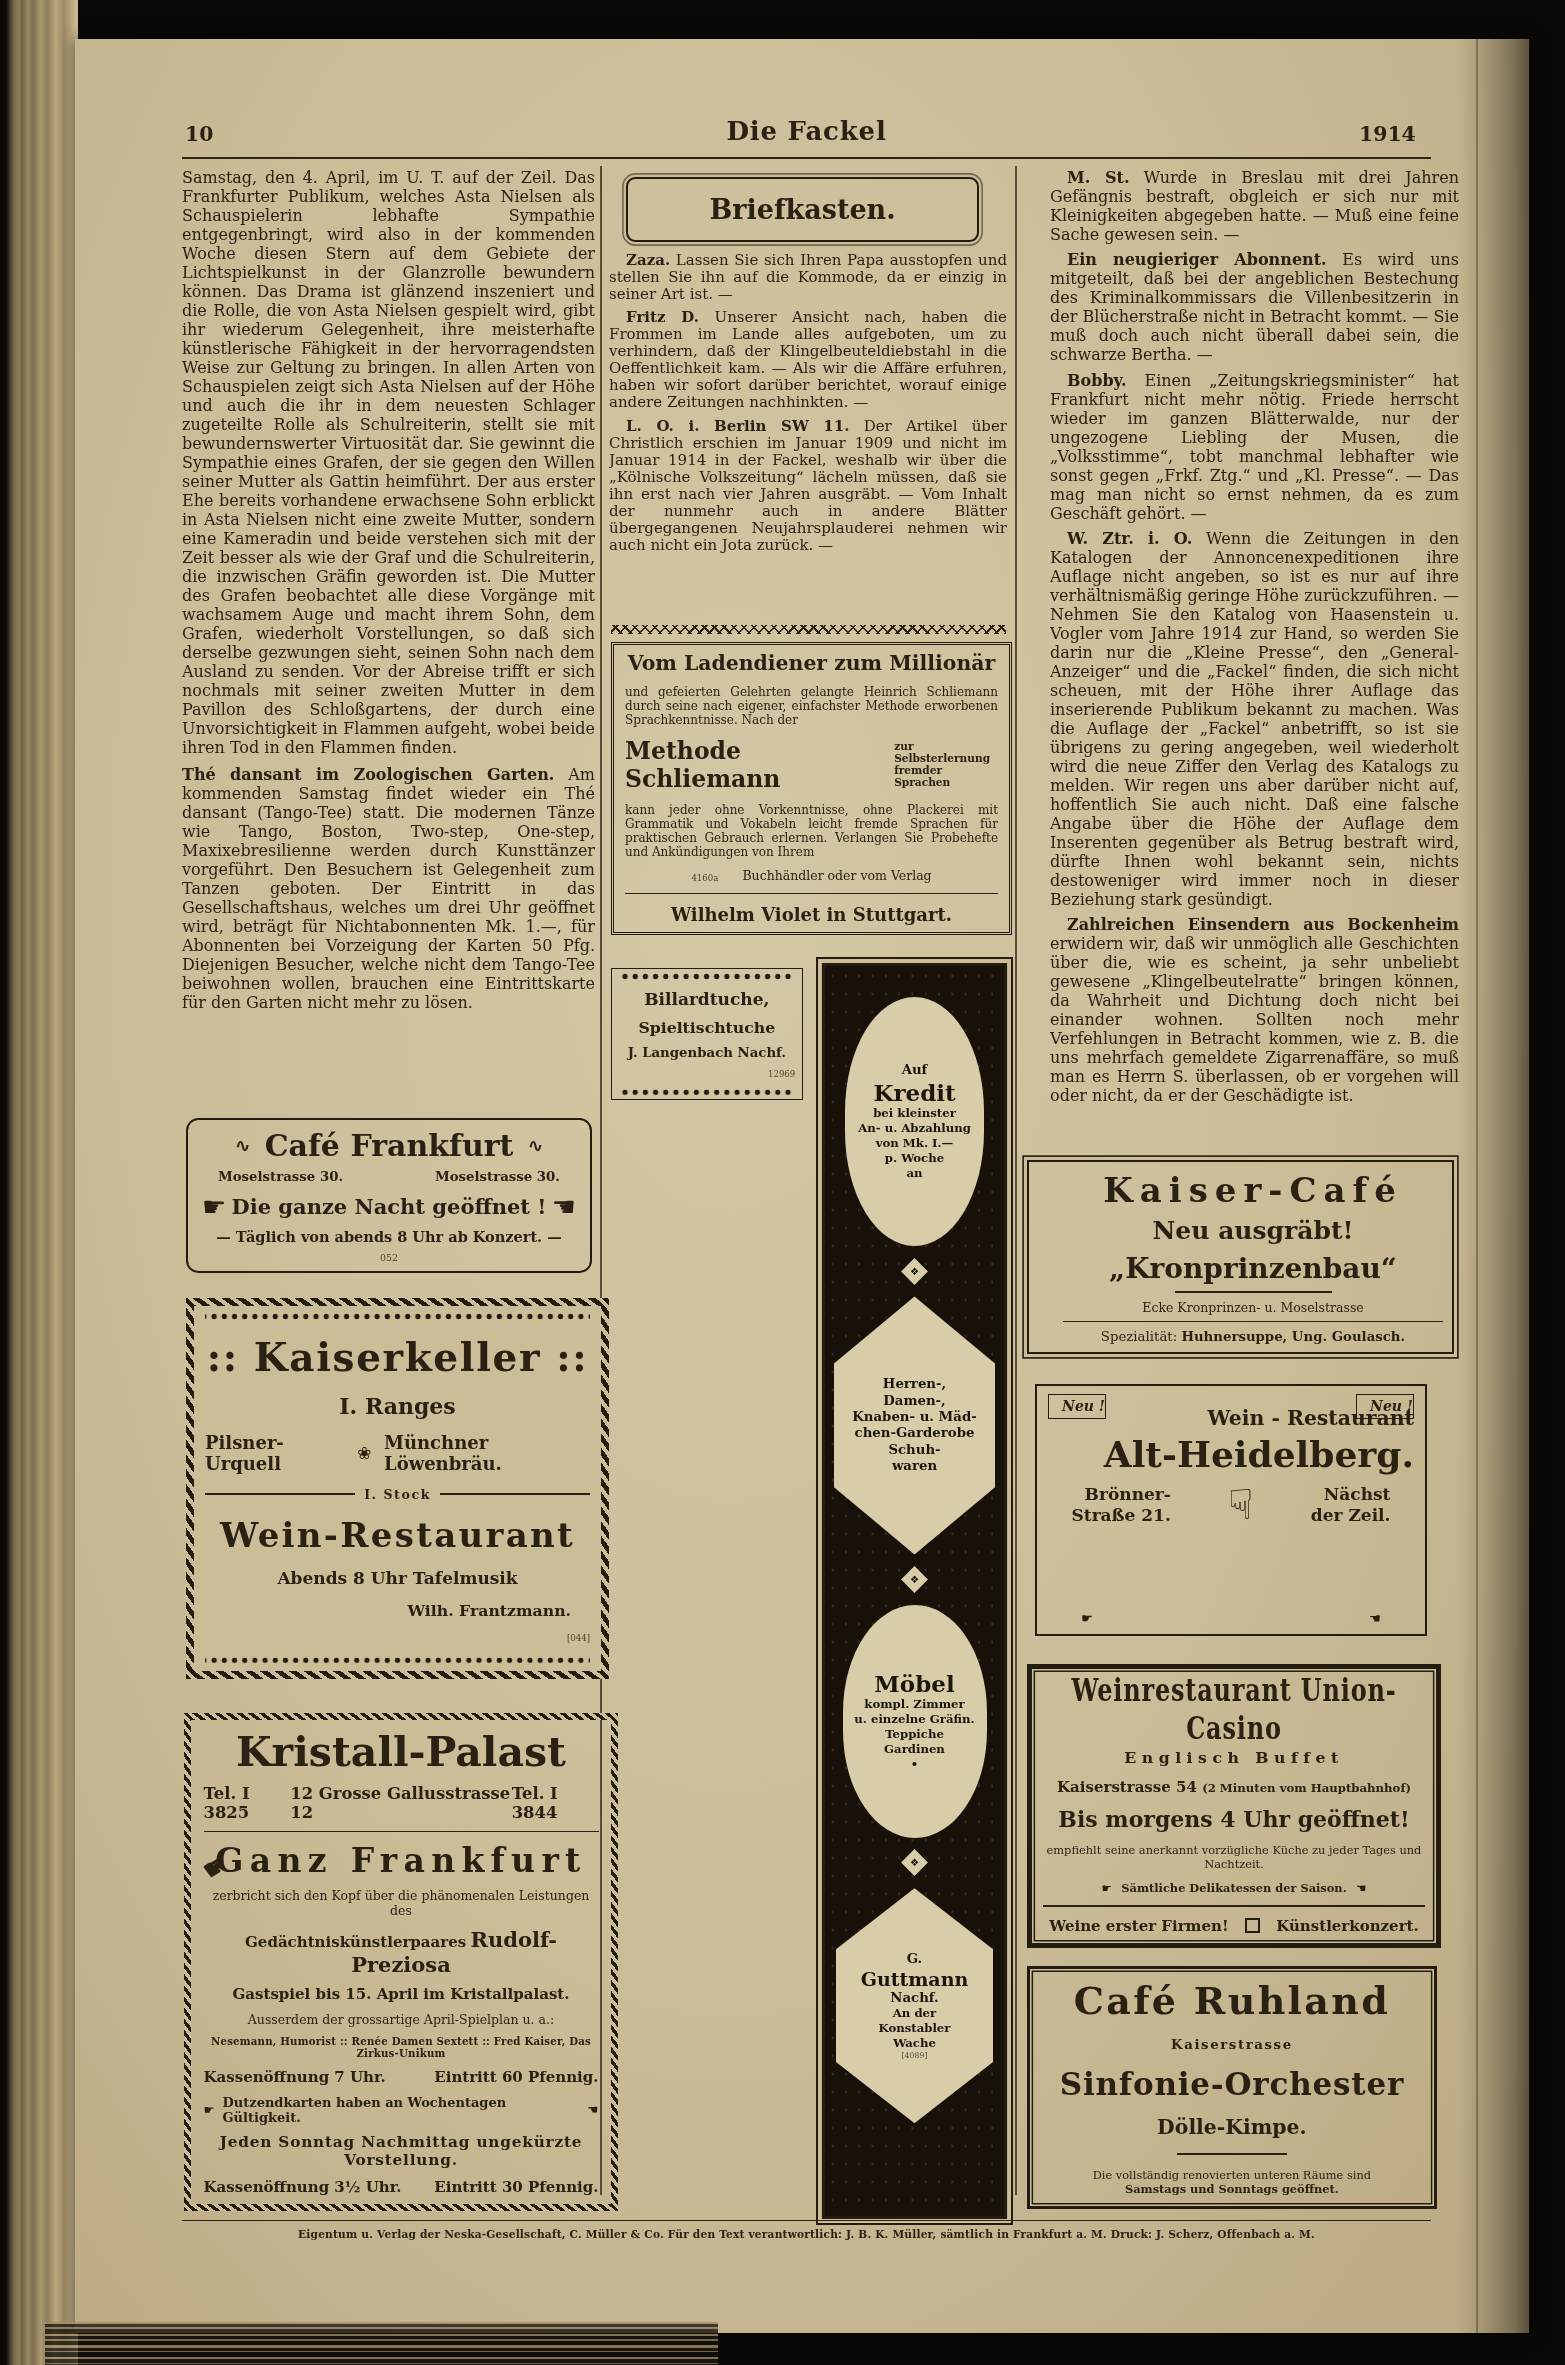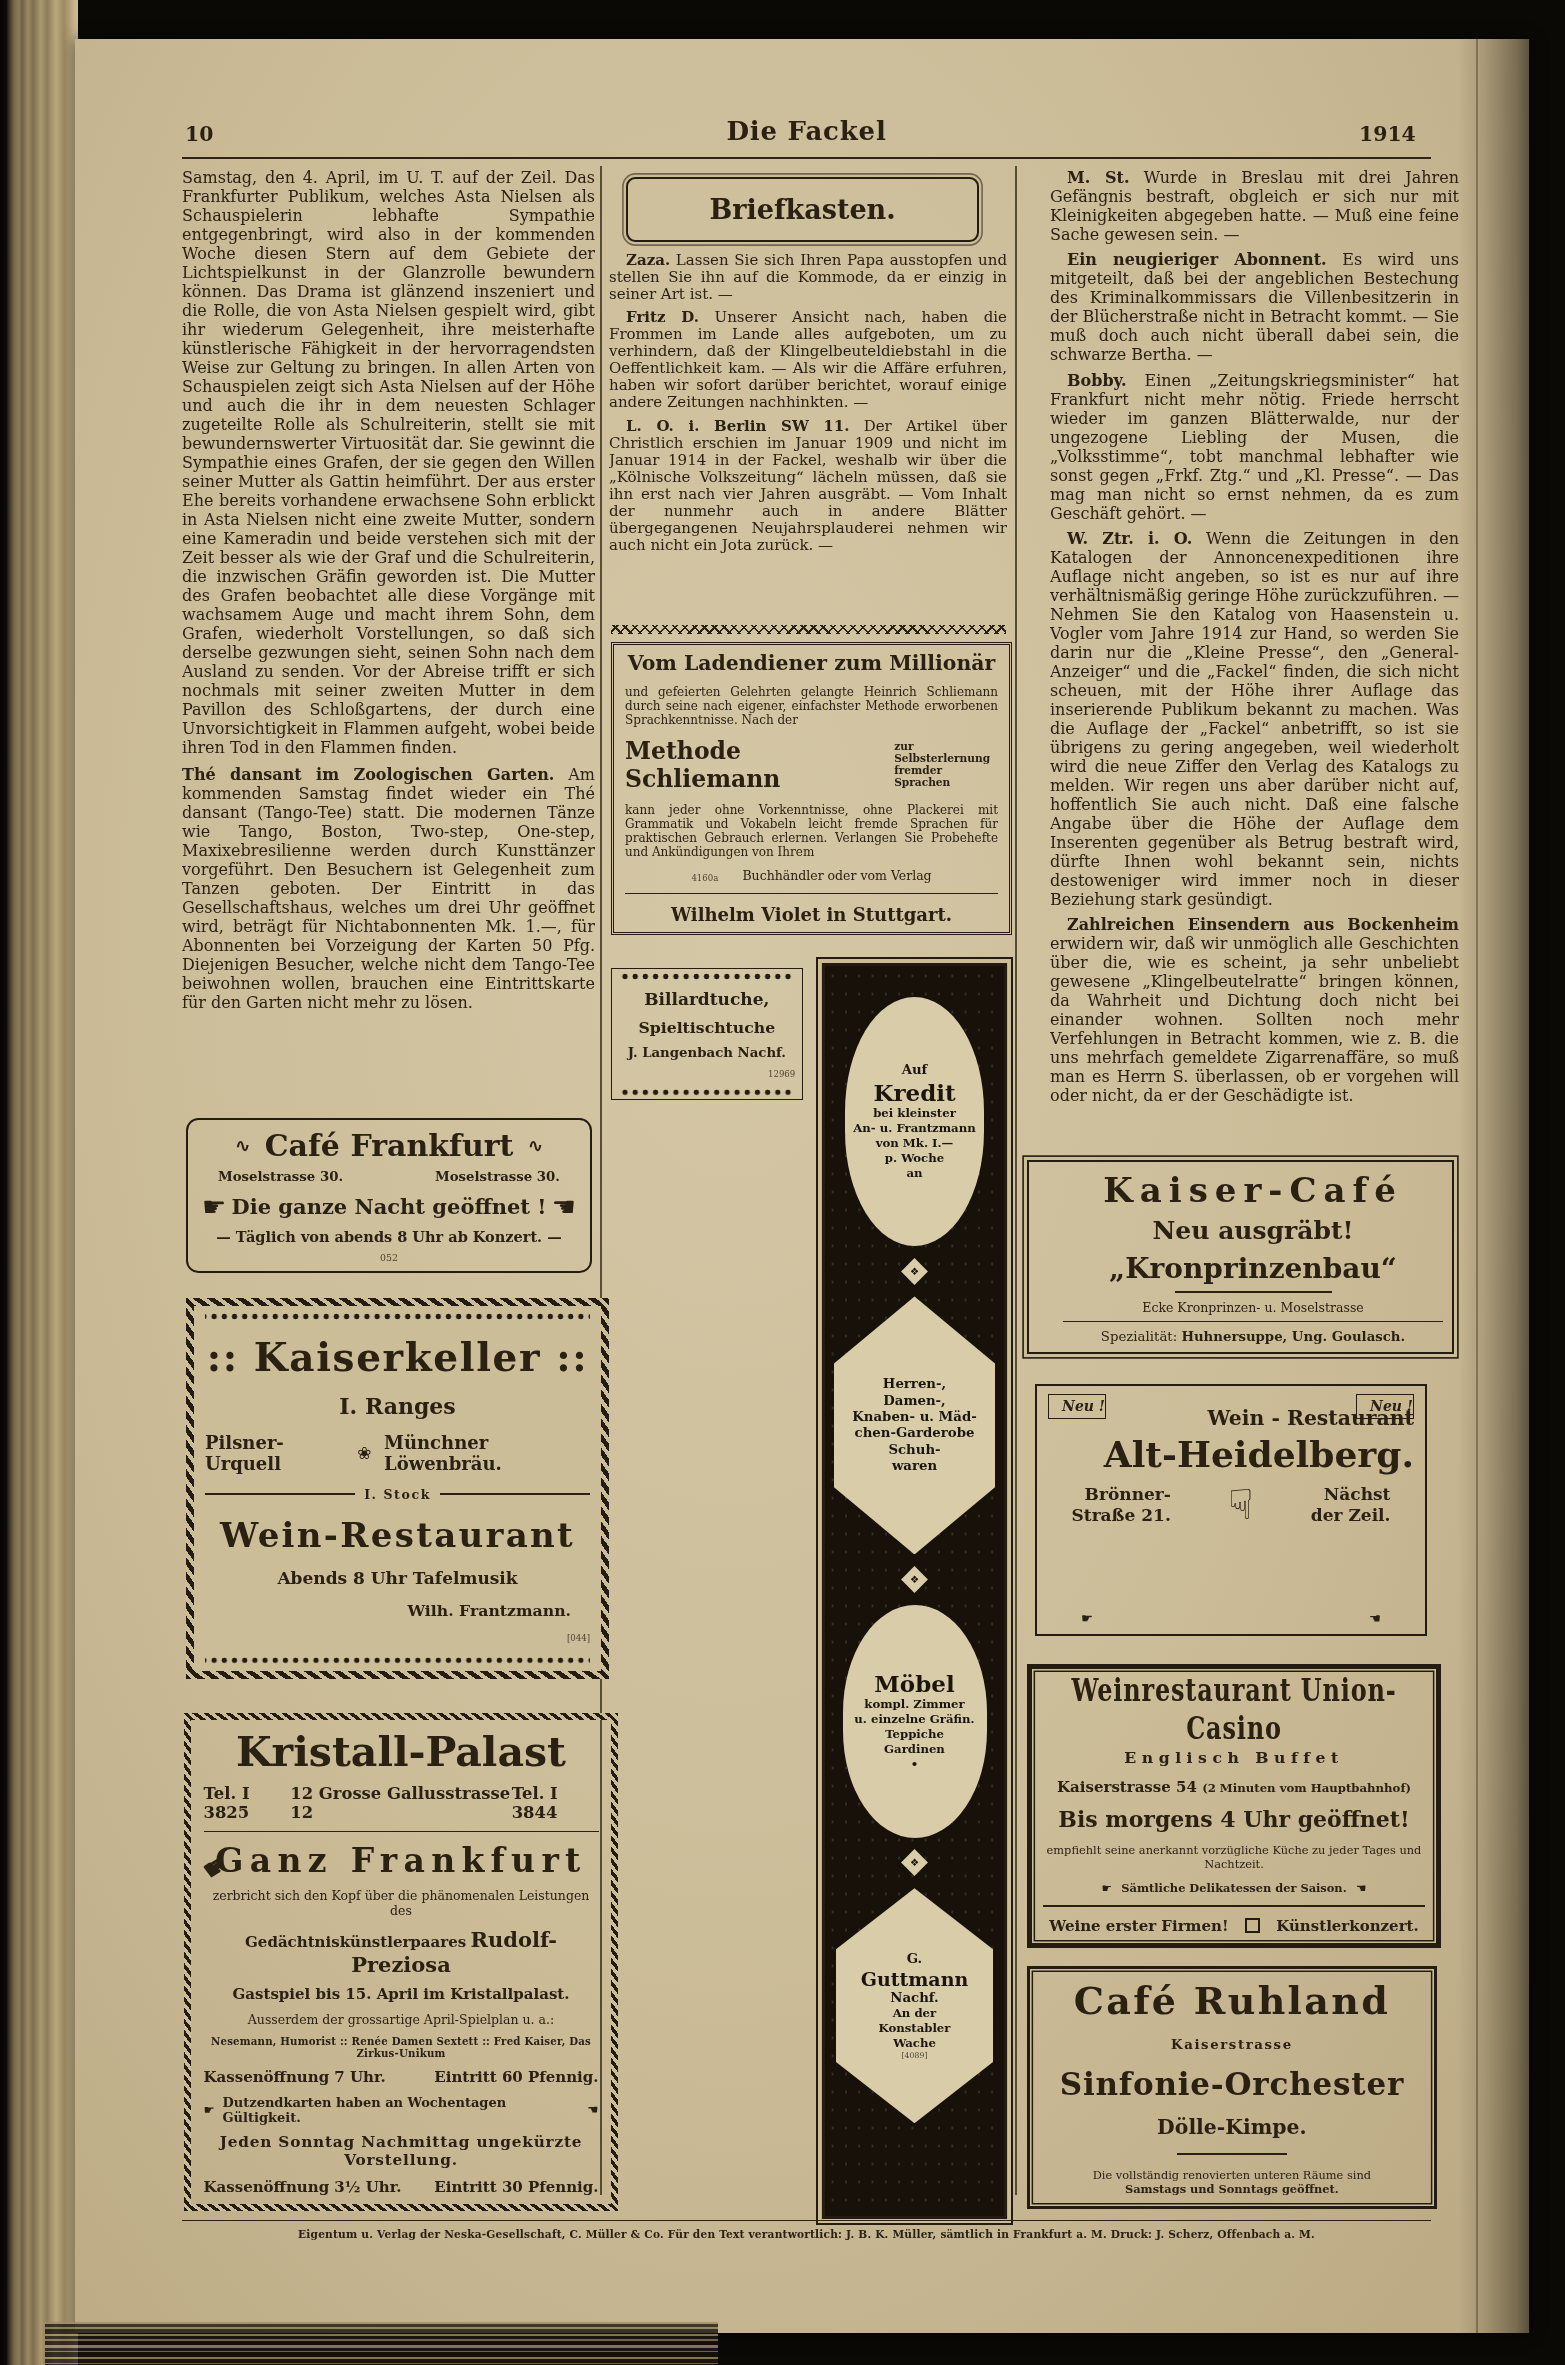--- a/index.html
+++ b/index.html
@@ -341,21 +341,21 @@
   <div class="bl-ref">12969</div>
   <div class="dotband"></div>
 </div>
 
 <div class="abs gutt" style="left:816px;top:957px;width:193px;height:1226px;">
   <div class="gutt-speckle"></div>
   <div class="lens" style="width:139px;height:249px;">
     <div class="gt-med">Auf</div>
     <div class="gt-big">Kredit</div>
     <div class="gt-sm">bei kleinster</div>
-    <div class="gt-sm">An- u. Frantzmann</div>
+    <div class="gt-sm">An- u. Abzahlung</div>
     <div class="gt-sm">von Mk. I.—</div>
     <div class="gt-sm">p. Woche</div>
     <div class="gt-sm">an</div>
   </div>
   <div class="sep-dia">
       <span>❖</span>
     </div>
   <div class="hexd" style="width:161px;height:258px;">
     <div class="gt-med">Herren-,</div>
     <div class="gt-med">Damen-,</div>

